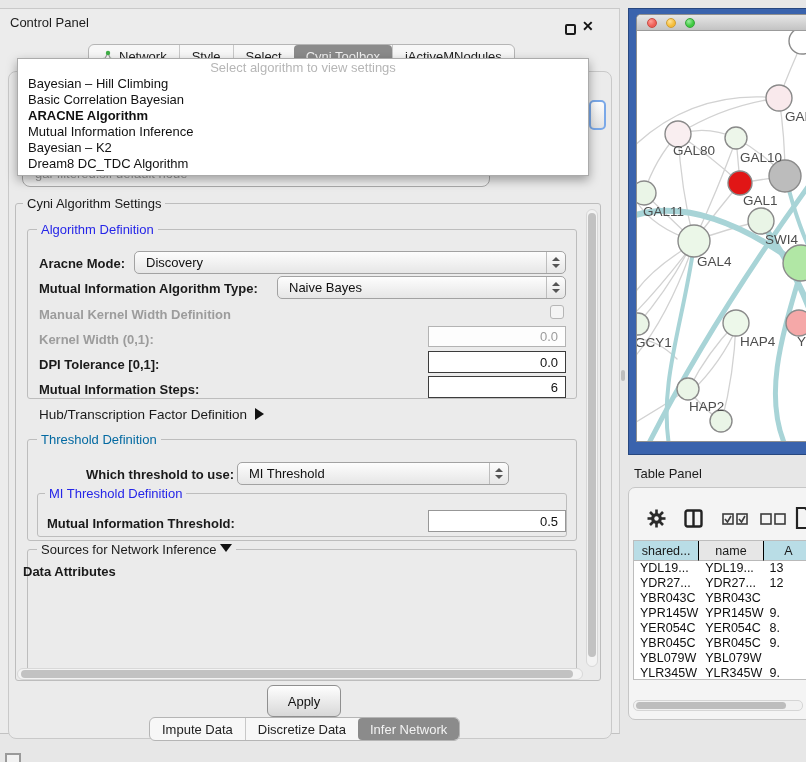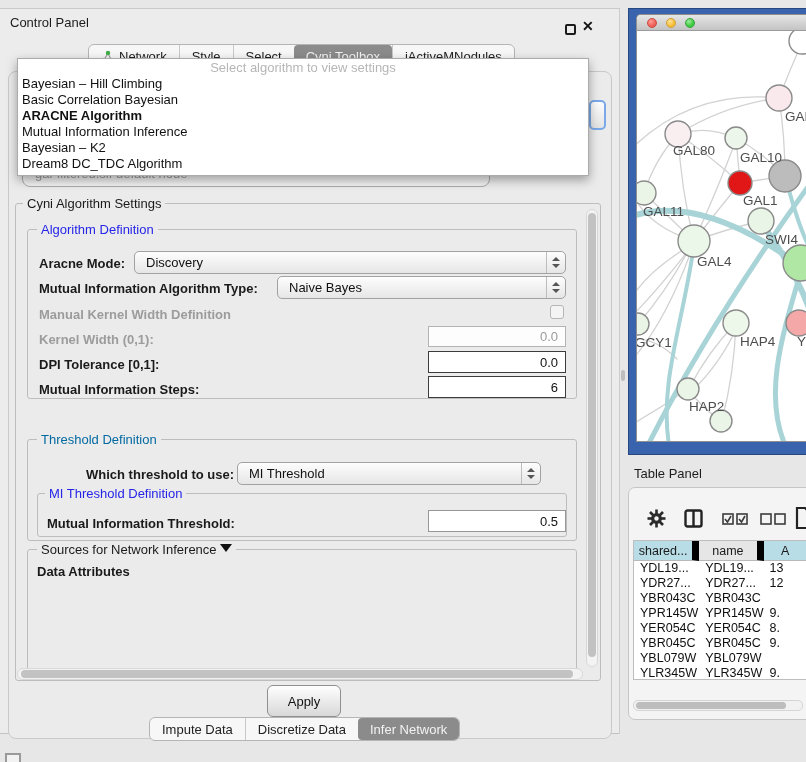--- a/index.html
+++ b/index.html
@@ -63,21 +63,21 @@
   .apply-btn { position:absolute; left:266px; top:675px; width:74px; height:32px; background:linear-gradient(#fefefe,#d8d8d8);
                border:1px solid #8f8f8f; border-radius:6px; font-size:13px; color:#111; display:flex; align-items:center; justify-content:center; }
 
   .bottom-tabbar { position:absolute; left:148px; top:707px; height:24px; display:flex; align-items:stretch;
                    background:#f7f7f7; border:1px solid #b5b5b5; border-radius:6px; overflow:hidden; }
 
   
   .popup { position:absolute; left:17px; top:57px; width:572px; background:#ffffff; border:1px solid #ababab;
            box-shadow:0 4px 10px rgba(0,0,0,0.35); z-index:40; padding-bottom:3px; }
   .popup-placeholder { height:17px; line-height:17px; text-align:center; color:#b6b6b6; font-size:13px; }
-  .popup-item { height:16px; line-height:16px; padding-left:4px; font-size:13px; color:#111; white-space:nowrap; }
+  .popup-item { height:16px; line-height:16px; padding-left:10px; font-size:13px; color:#111; white-space:nowrap; }
   .popup-item.bold { font-weight:bold; }
 
   .bg-combo { position:absolute; left:22px; top:150px; width:468px; height:36px; background:#f2f2f2;
               border:1px solid #a9a9a9; border-radius:8px; z-index:10; overflow:hidden; }
   .bg-combo span { position:absolute; left:12px; bottom:5px; font-size:13px; color:#9a9a9a; }
   .bg-combo-frag { position:absolute; left:589px; top:99px; width:17px; height:30px; border:2px solid #7aa8e8;
                    border-radius:5px; background:linear-gradient(#fdfdfd,#e3e3e3); z-index:10; }
 
   
   .net-frame { position:absolute; left:628px; top:8px; width:178px; height:447px; background:#3a63ad; border:1px solid #27477f; border-right:none; }
@@ -92,21 +92,21 @@
 
   .splitter-dot { position:absolute; left:621px; top:370px; width:4px; height:11px; background:#bdbdbd; border-radius:2px; }
 
   
   .tp-title { position:absolute; left:634px; top:466px; font-size:13px; color:#1c1c1c; }
   .tp-box { position:absolute; left:628px; top:487px; width:190px; height:233px; background:#f4f4f4; border:1px solid #c6c6c6; border-radius:7px; }
   .tp-toolbar { position:absolute; left:0; top:0; width:100%; height:50px; }
   .tp-icon { position:absolute; }
   .tbl { position:absolute; left:4px; top:52px; width:182px; height:140px; overflow:hidden; border:1px solid #bdbdbd; background:#fff; }
   .tbl-head { display:flex; height:20px; }
-  .th { font-size:12.5px; color:#1a1a1a; display:flex; align-items:center; justify-content:center; border-right:7px solid #000000; border-bottom:1px solid #b9b9b9; overflow:hidden; white-space:nowrap; }
+  .th { font-size:12.5px; color:#1a1a1a; display:flex; align-items:center; justify-content:center; border-right:1px solid #000000; border-bottom:1px solid #b9b9b9; overflow:hidden; white-space:nowrap; }
   .th.hl { background:#b9dde6; } .th.plainbg { background:#e6e6e6; }
   .tr { display:flex; height:15px; }
   .td { font-size:12.5px; color:#101010; padding-left:6px; white-space:nowrap; overflow:hidden; line-height:15px; }
   .tp-hscroll { position:absolute; left:4px; top:212px; width:170px; height:11px; background:#f1f1f1; border:1px solid #d5d5d5; border-radius:5px; }
   .tp-hthumb { position:absolute; left:2px; top:1px; width:150px; height:7px; background:#bdbdbd; border-radius:4px; }
 
   .bl-partial-icon { position:absolute; left:5px; top:753px; width:16px; height:14px; border:2px solid #9a9a9a; background:#f2f2f2; }
 </style>
 </head>
 <body>
@@ -168,41 +168,45 @@
 
       <div class="lbl dis" style="left:30px; top:260px;">Kernel Width (0,1):</div>
       <div class="tf lite" style="left:419px; top:254px; width:138px; height:21px;">0.0</div>
 
       <div class="lbl" style="left:30px; top:285px;">DPI Tolerance [0,1]:</div>
       <div class="tf dark" style="left:419px; top:279px; width:138px; height:22px;">0.0</div>
 
       <div class="lbl" style="left:30px; top:310px;">Mutual Information Steps:</div>
       <div class="tf dark" style="left:419px; top:304px; width:138px; height:22px;">6</div>
 
+      <div class="lbl plain" style="left:30px; top:335px; font-size:13.5px;">
+        <span>Hub/Transcription Factor Definition</span>
+        &nbsp;<span class="arrow-right"></span>
+      </div>
 
       <div class="grp" style="left:18px; top:367px; width:550px; height:102px;"></div>
       <div class="grp-title t-green" style="left:28px; top:360px;">Threshold Definition</div>
 
       <div class="lbl" style="left:77px; top:395px;">Which threshold to use:</div>
-      <div class="combo" style="left:228px; top:390px; width:304px;align-items:center;">
+      <div class="combo" style="left:228px; top:390px; width:272px;align-items:center;">
         <span class="val">MI Threshold</span>
         <span class="spin"></span>
       </div>
 
       <div class="grp" style="left:28px; top:421px; width:530px; height:44px;"></div>
       <div class="grp-title t-blue" style="left:36px; top:414px;">MI Threshold Definition</div>
       <div class="lbl" style="left:38px; top:444px;">Mutual Information Threshold:</div>
       <div class="tf norm" style="left:419px; top:438px; width:138px; height:22px;">0.5</div>
 
       <div class="grp" style="left:18px; top:477px; width:550px; height:122px;"></div>
       <div class="grp-title t-black" style="left:28px; top:470px;">
         <span>Sources for Network Inference</span>
         <span class="arrow-down"></span>
       </div>
-      <div class="lbl" style="left:28px; top:492px;">Data Attributes</div>
+      <div class="lbl" style="left:14px; top:492px;">Data Attributes</div>
 
 
       <div class="vscroll" style="left:577px; top:137px; height:458px;">
           <div class="vthumb"></div>
         </div>
       <div class="hscroll" style="left:8px; top:596px;">
           <div class="hthumb"></div>
         </div>
 
       <div class="apply-btn" style="left:258px; top:613px;">Apply</div>

